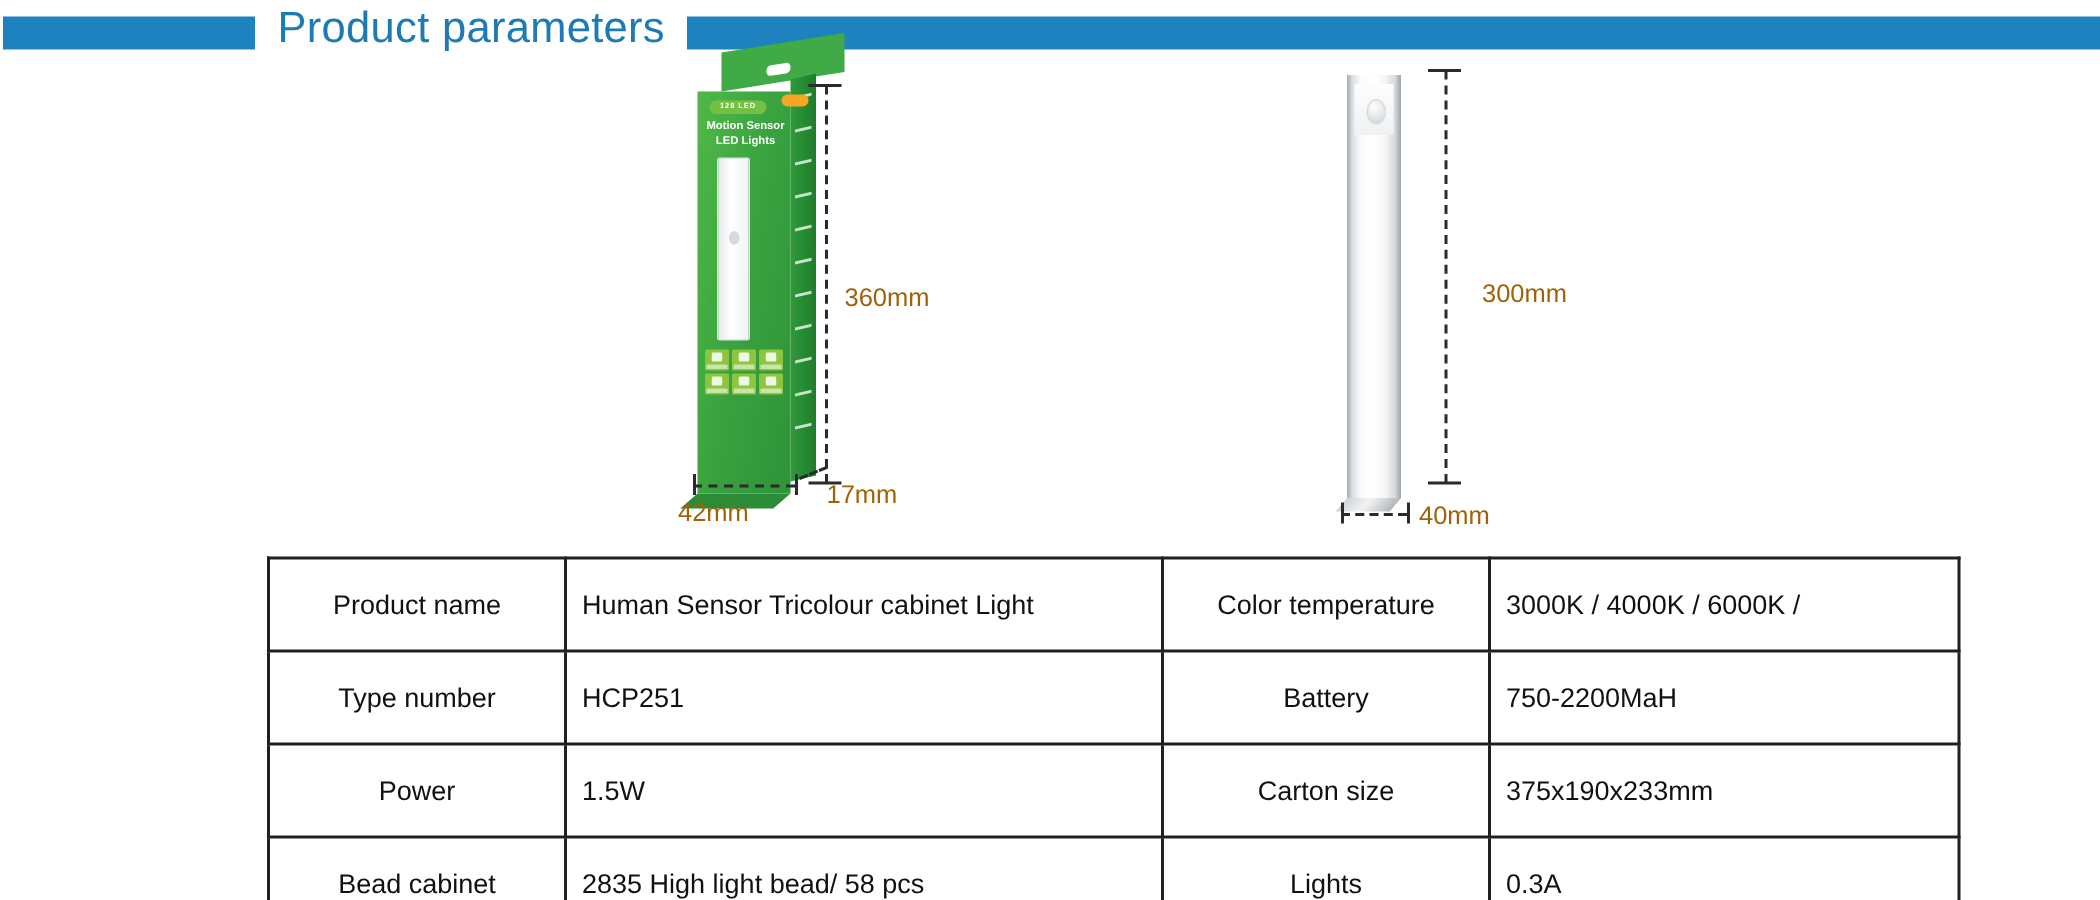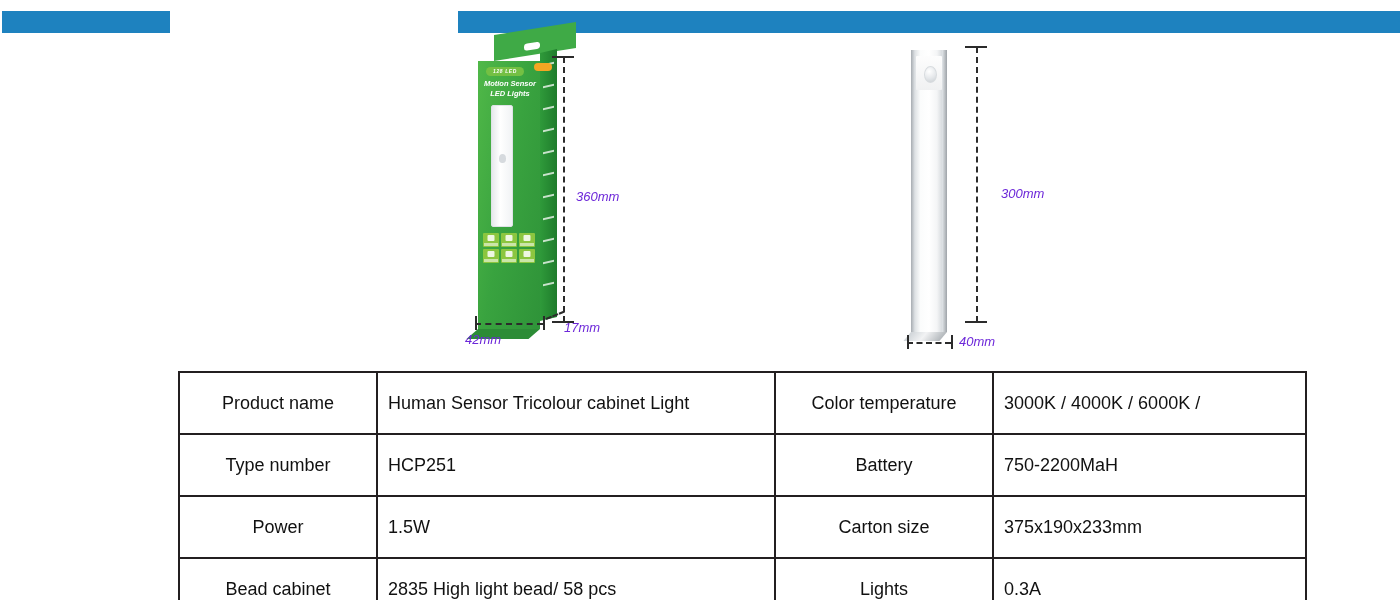--- a/index.html
+++ b/index.html
@@ -35,21 +35,21 @@
     position: absolute;
     left: 185px;
     top: 3px;
     font-size: 29px;
     color: #1d7ab5;
     letter-spacing: .2px;
     white-space: nowrap;
   }
 
   
-  #figures { position: absolute; left: 13px; top: 0; width: 1212px; height: 370px; font-style: italic; }
+  #figures { position: absolute; left: 0; top: 0; width: 1212px; height: 370px; }
 
   
   #package-figure {
     position: absolute;
     left: 455px; top: 35px;
     width: 130px; height: 300px;
   }
   
   #package-hang-tab {
     position: absolute;
@@ -210,22 +210,22 @@
     width: 22px; height: 0;
     border-top: 2px solid #2b2b2b;
   }
   .dim-cap-v {
     position: absolute;
     width: 0; height: 14px;
     border-left: 2px solid #2b2b2b;
   }
   .dim-label {
     position: absolute;
-    font-size: 13px;
-    color: #6d28d9;
+    font-size: 17px;
+    color: #a16207;
     white-space: nowrap;
   }
 
   
   #lightbar-figure {
     position: absolute;
     left: 880px; top: 40px;
     width: 140px; height: 300px;
   }
   #lightbar-body {
@@ -298,20 +298,21 @@
   .col-v1 { width: 386px; border-radius: 13px; }
   .col-k2 { width: 196px; }
   .col-v2 { width: 301px; }
 </style>
 </head>
 <body>
 
 <div id="header-banner">
   <div class="banner-bar" id="banner-bar-left"></div>
   <div class="banner-bar" id="banner-bar-right"></div>
+  <div id="header-title">Product parameters</div>
 </div>
 
 <div id="figures">
 
   <div id="package-figure">
     <div id="package-hang-tab"></div>
     <div id="package-hang-hole"></div>
     <div id="package-side">
       <div id="package-side-ticks">
         <div class="side-tick" style="top:12px"></div>

